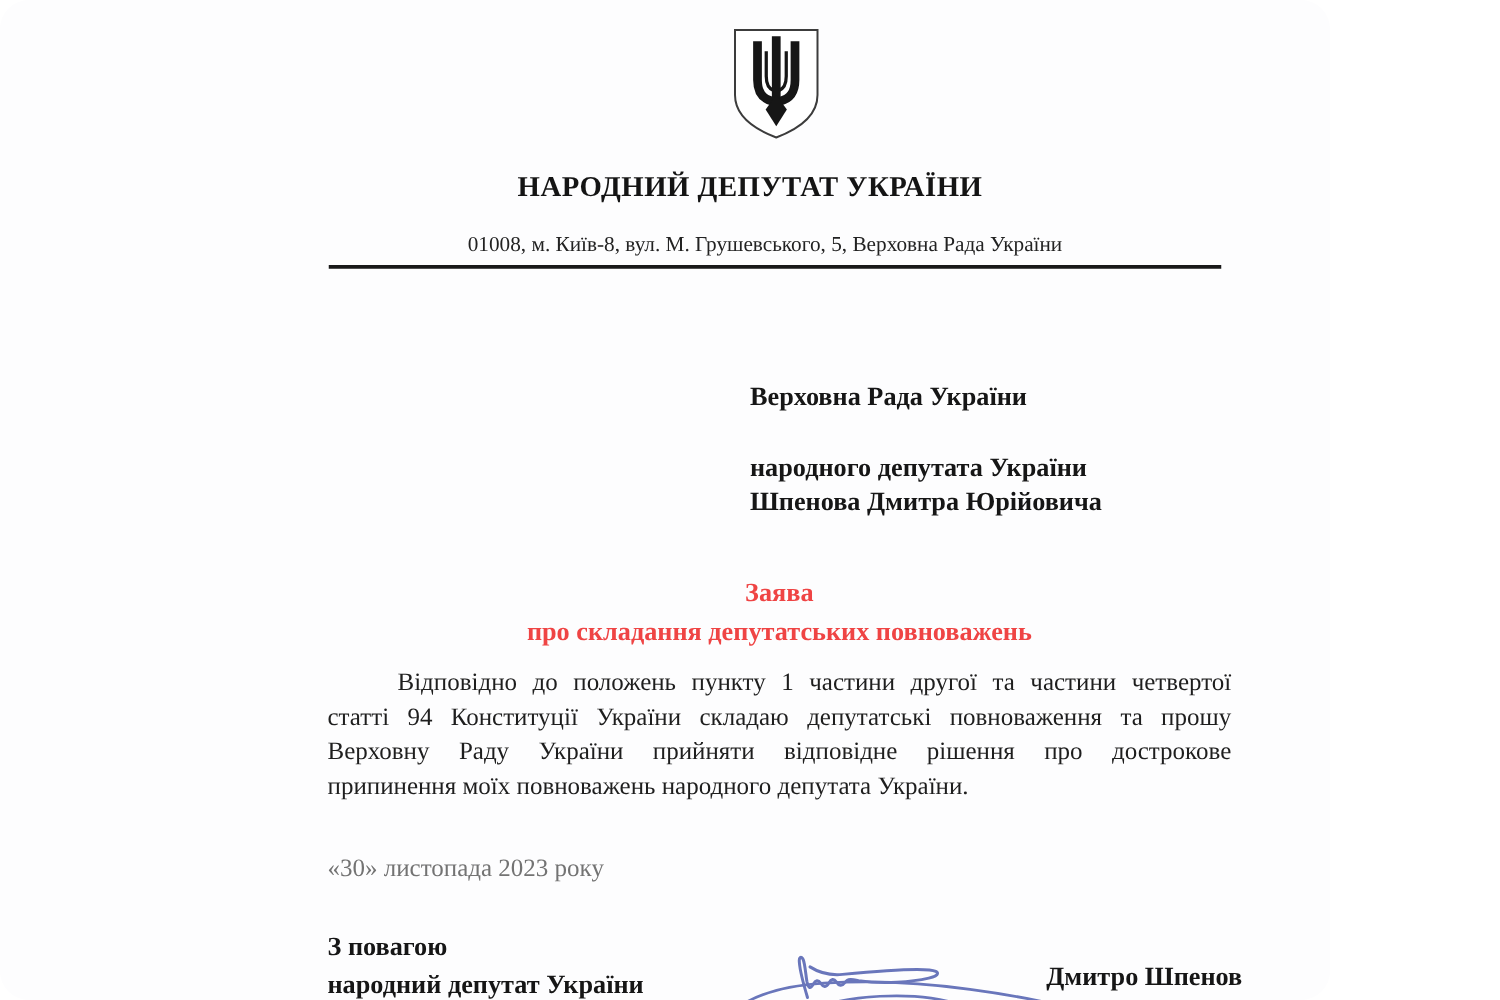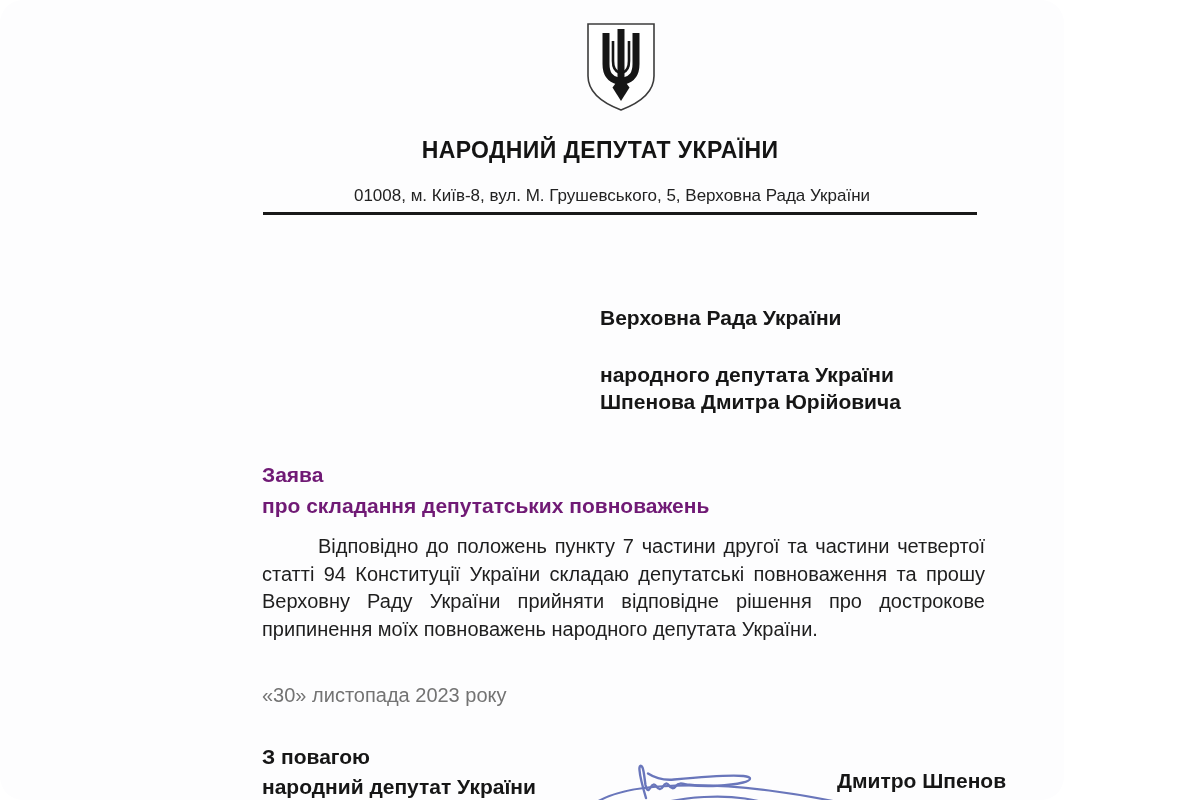--- a/index.html
+++ b/index.html
@@ -1,21 +1,21 @@
 <!DOCTYPE html>
 <html><head>
 <meta charset="utf-8">
 <style>
   html,body{margin:0;padding:0;}
   .page{
     position:relative;
     width:1064px;height:800px;
     background:#fdfdfe;
     overflow:hidden;
-    font-family:Liberation Sans, sans-serif;
+    font-family:Liberation Serif, serif;
     color:#1d1d1d;
     border-radius:23px;
   }
   .abs{position:absolute;}
   .emblem{left:583px;top:20px;}
   .doc-title{
     left:0;top:137px;width:1200px;
     text-align:center;
     font-size:23px;font-weight:700;letter-spacing:.4px;
     color:#141414;
@@ -26,22 +26,22 @@
     font-size:17px;color:#222;
   }
   .rule{left:263px;top:212px;width:714px;height:3px;background:#191919;}
   .addressee{
     left:600px;top:266px;
     font-size:21px;font-weight:700;line-height:27px;color:#161616;margin-top:38px;
   }
   .addressee .gap{height:30px;}
   .subject{
     left:262px;top:459px;width:723px;
-    text-align:left;
-    font-size:21px;font-weight:700;line-height:31px;color:#701a75;
+    text-align:center;
+    font-size:21px;font-weight:700;line-height:31px;color:#ef4444;
   }
   .body-par{
     left:262px;top:533px;width:723px;
     font-size:20px;line-height:27.5px;color:#1e1e1e;
   }
   .body-par .j{text-align:justify;text-align-last:justify;}
   .body-par .ind{padding-left:56px;box-sizing:border-box;}
   .date-line{left:262px;top:684px;font-size:20px;color:#737373;}
   .closing{
     left:262px;top:742px;
@@ -82,21 +82,21 @@
     <div>народного депутата України</div>
     <div>Шпенова Дмитра Юрійовича</div>
   </div>
 
   <div class="abs subject">
     <div>Заява</div>
     <div>про складання депутатських повноважень</div>
   </div>
 
   <div class="abs body-par">
-    <div class="j ind">Відповідно до положень пункту 7 частини другої та частини четвертої</div>
+    <div class="j ind">Відповідно до положень пункту 1 частини другої та частини четвертої</div>
     <div class="j">статті 94 Конституції України складаю депутатські повноваження та прошу</div>
     <div class="j">Верховну Раду України прийняти відповідне рішення про дострокове</div>
     <div>припинення моїх повноважень народного депутата України.</div>
   </div>
 
   <div class="abs date-line">«30» листопада 2023 року</div>
 
   <div class="abs closing">
     <div>З повагою</div>
     <div>народний депутат України</div>

